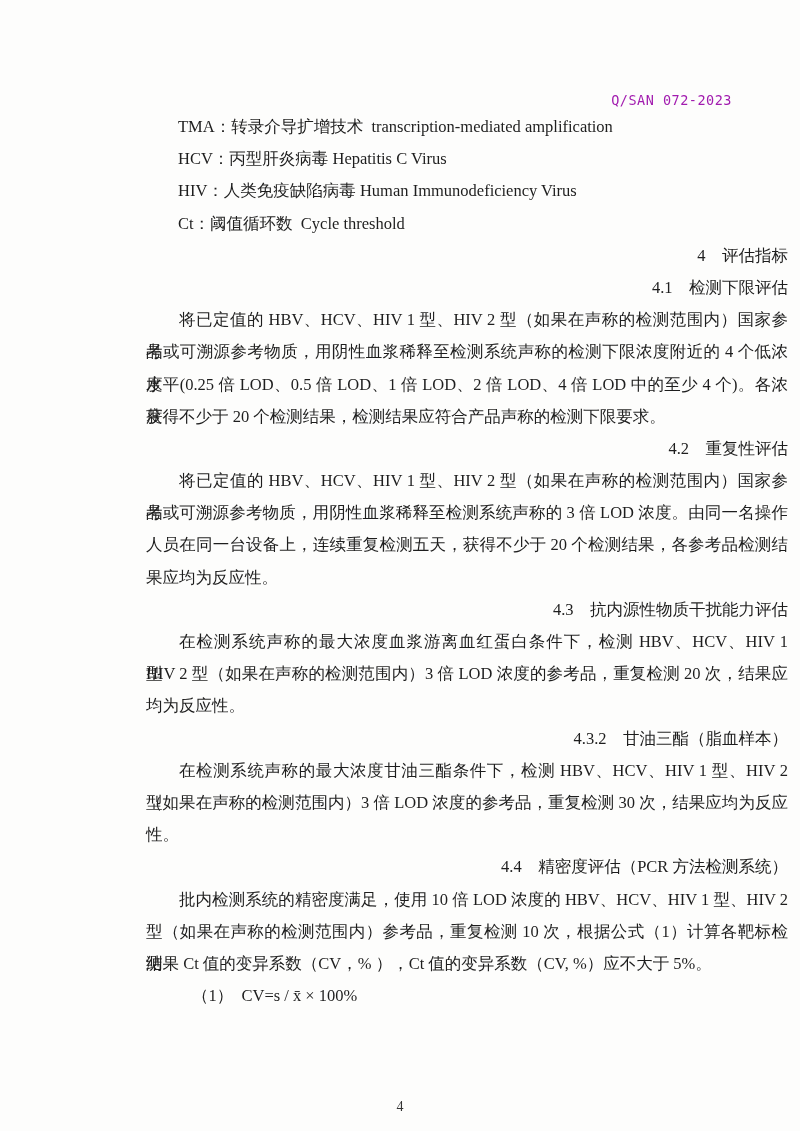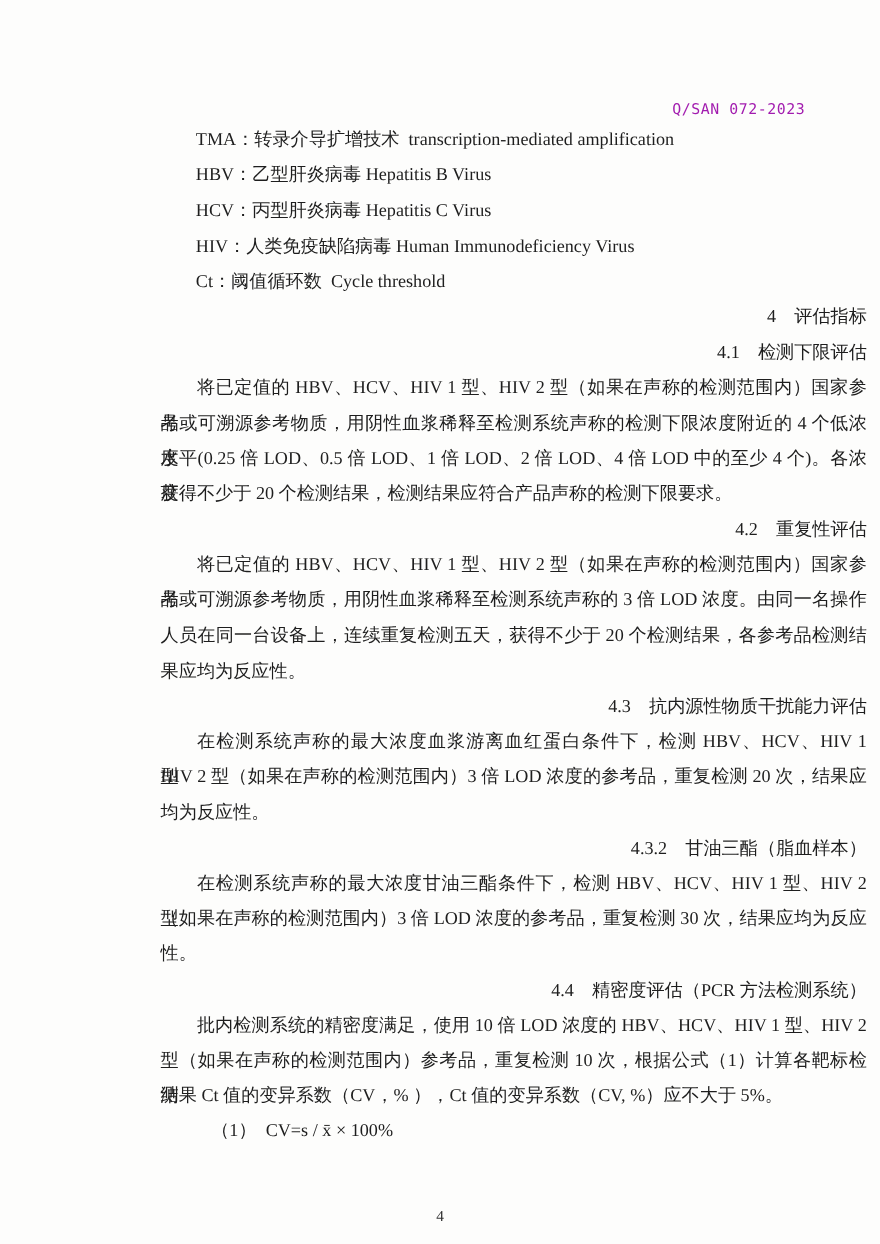--- a/index.html
+++ b/index.html
@@ -80,21 +80,20 @@
 
 <div class="page">
 
   <div class="header">
     <span>Q/SAN 072-2023</span>
   </div>
 
   <div class="content">
     <div id="abbr-list">
         <div class="line abbr">TMA：转录介导扩增技术  transcription-mediated amplification</div>
-        <div class="line abbr">HBV：乙型肝炎病毒 Hepatitis B Virus</div>
         <div class="line abbr">HCV：丙型肝炎病毒 Hepatitis C Virus</div>
         <div class="line abbr">HIV：人类免疫缺陷病毒 Human Immunodeficiency Virus</div>
         <div class="line abbr">Ct：阈值循环数  Cycle threshold</div>
       </div>
     <div id="body-lines">
         <div class="line heading">4　评估指标</div>
         <div class="line heading">4.1　检测下限评估</div>
         <div class="line first">将已定值的 HBV、HCV、HIV 1 型、HIV 2 型（如果在声称的检测范围内）国家参考</div>
         <div class="line mid">品或可溯源参考物质，用阴性血浆稀释至检测系统声称的检测下限浓度附近的 4 个低浓度</div>
         <div class="line mid">水平(0.25 倍 LOD、0.5 倍 LOD、1 倍 LOD、2 倍 LOD、4 倍 LOD 中的至少 4 个)。各浓度</div>

